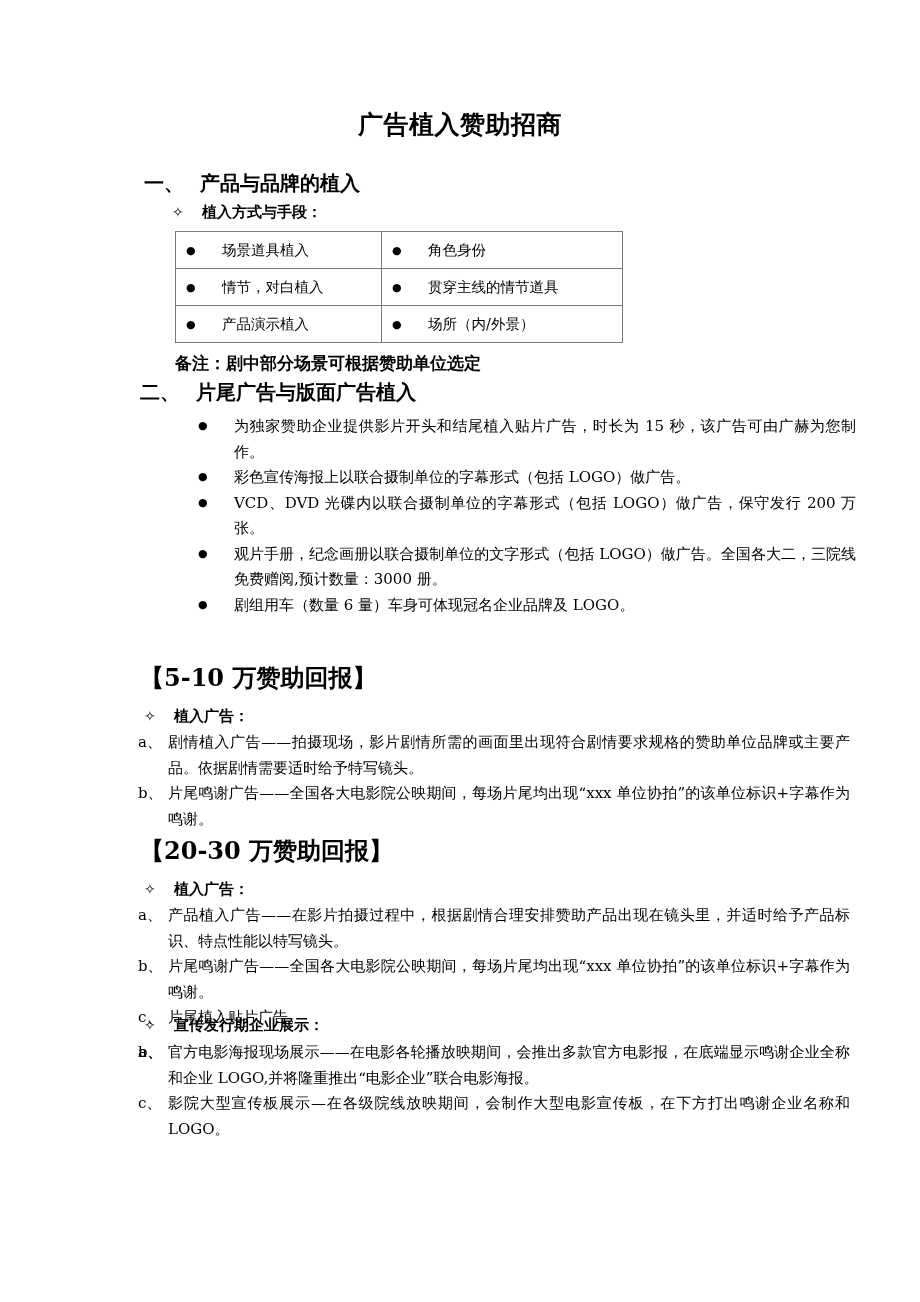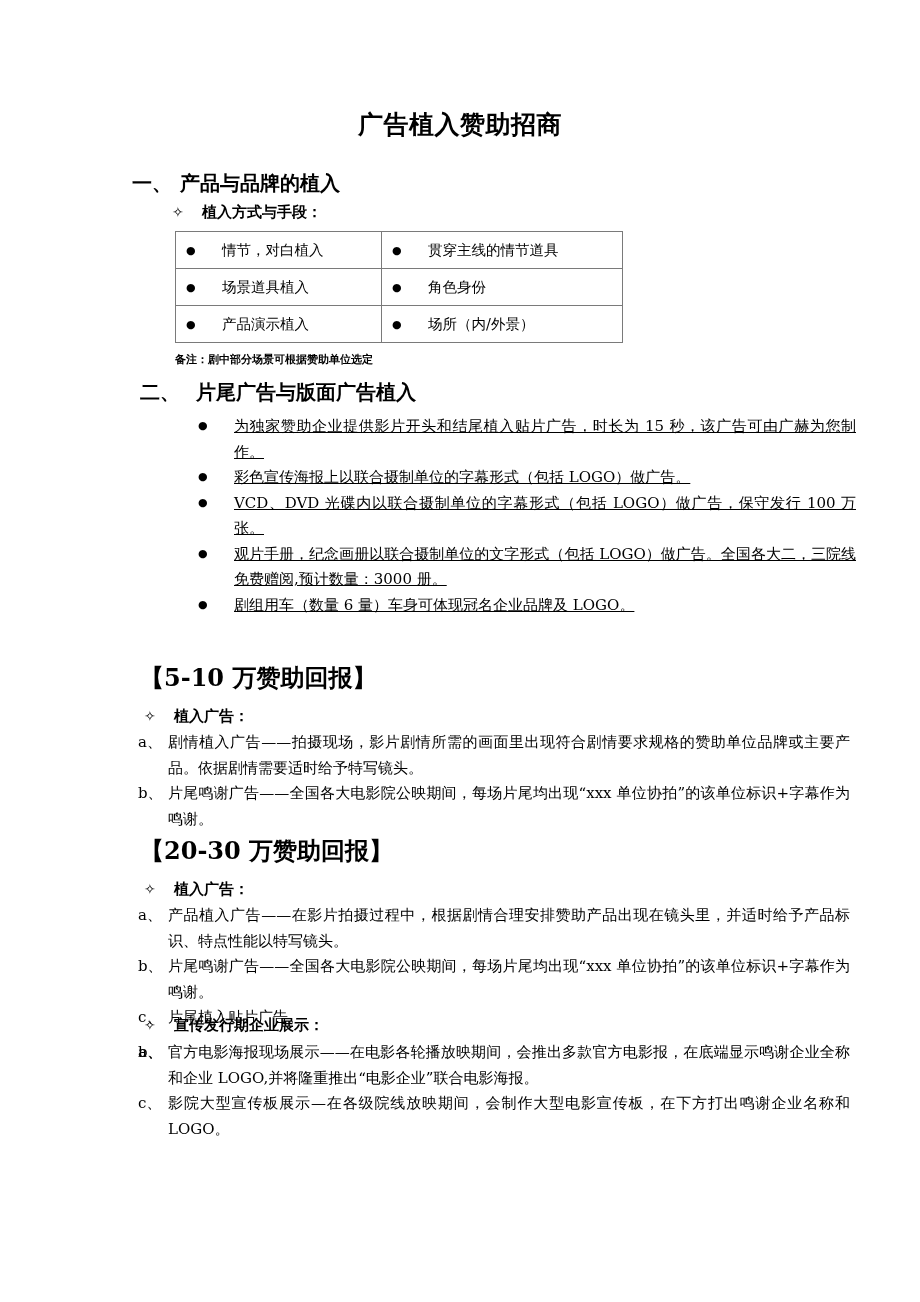--- a/index.html
+++ b/index.html
@@ -83,21 +83,21 @@
     vertical-align: middle;
   }
   .col-a { width: 195px; }
   .col-b { width: 230px; }
 
   
   .note {
     position: absolute;
     left: 175px;
     top: 352px;
-    font-size: 11px;
+    font-size: 17px;
     font-weight: bold;
     white-space: nowrap;
   }
 
   
   .bullet-list {
     position: absolute;
     left: 196px;
     top: 414px;
     width: 660px;
@@ -105,21 +105,20 @@
     padding: 0;
     list-style: none;
   }
   .bullet-list li {
     position: relative;
     padding-left: 38px;
     font-size: 15px;
     line-height: 25.5px;
     text-align: justify;
     text-justify: inter-ideograph;
-    text-decoration: underline;
   }
   .bullet-list li::before {
     content: "\25CF";
     position: absolute;
     left: 2px;
     top: -1px;
     font-size: 11px;
     line-height: 25.5px;
   }
 
@@ -158,55 +157,55 @@
     line-height: 25.5px;
   }
 </style>
 </head>
 <body>
 
 <div class="page">
 
   <div class="doc-title">广告植入赞助招商</div>
 
-  <div class="sec-head" style="left:124px; top:170px;text-align:center;">
+  <div class="sec-head" style="left:144px; top:170px;">
     <span class="num">一、</span><span>产品与品牌的植入</span>
   </div>
 
   <div class="diamond-head" style="left:172px; top:203px;">
     <span class="dia">✧</span><span>植入方式与手段：</span>
   </div>
 
   <table class="insert-table">
     <tbody>
       <tr>
+        <td class="col-a"><span class="dot">●</span><span>场景道具植入</span></td>
+        <td class="col-b"><span class="dot">●</span><span>角色身份</span></td>
+      </tr>
+      <tr>
         <td class="col-a"><span class="dot">●</span><span>情节，对白植入</span></td>
         <td class="col-b"><span class="dot">●</span><span>贯穿主线的情节道具</span></td>
-      </tr>
-      <tr>
-        <td class="col-a"><span class="dot">●</span><span>场景道具植入</span></td>
-        <td class="col-b"><span class="dot">●</span><span>角色身份</span></td>
       </tr>
       <tr>
         <td class="col-a"><span class="dot">●</span><span>产品演示植入</span></td>
         <td class="col-b"><span class="dot">●</span><span>场所（内/外景）</span></td>
       </tr>
     </tbody>
   </table>
 
   <div class="note">备注：剧中部分场景可根据赞助单位选定</div>
 
   <div class="sec-head" style="left:140px; top:379px;">
     <span class="num">二、</span><span>片尾广告与版面广告植入</span>
   </div>
 
   <ul class="bullet-list">
     <li>为独家赞助企业提供影片开头和结尾植入贴片广告，时长为 15 秒，该广告可由广赫为您制作。</li>
     <li>彩色宣传海报上以联合摄制单位的字幕形式（包括 LOGO）做广告。</li>
-    <li>VCD、DVD 光碟内以联合摄制单位的字幕形式（包括 LOGO）做广告，保守发行 100 万张。</li>
+    <li>VCD、DVD 光碟内以联合摄制单位的字幕形式（包括 LOGO）做广告，保守发行 200 万张。</li>
     <li>观片手册，纪念画册以联合摄制单位的文字形式（包括 LOGO）做广告。全国各大二，三院线免费赠阅,预计数量：3000 册。</li>
     <li>剧组用车（数量 6 量）车身可体现冠名企业品牌及 LOGO。</li>
   </ul>
 
   <div class="reward-title" style="top:662px;">【5-10 万赞助回报】</div>
 
   <div class="diamond-head" style="left:144px; top:707px;">
     <span class="dia">✧</span><span>植入广告：</span>
   </div>
 

